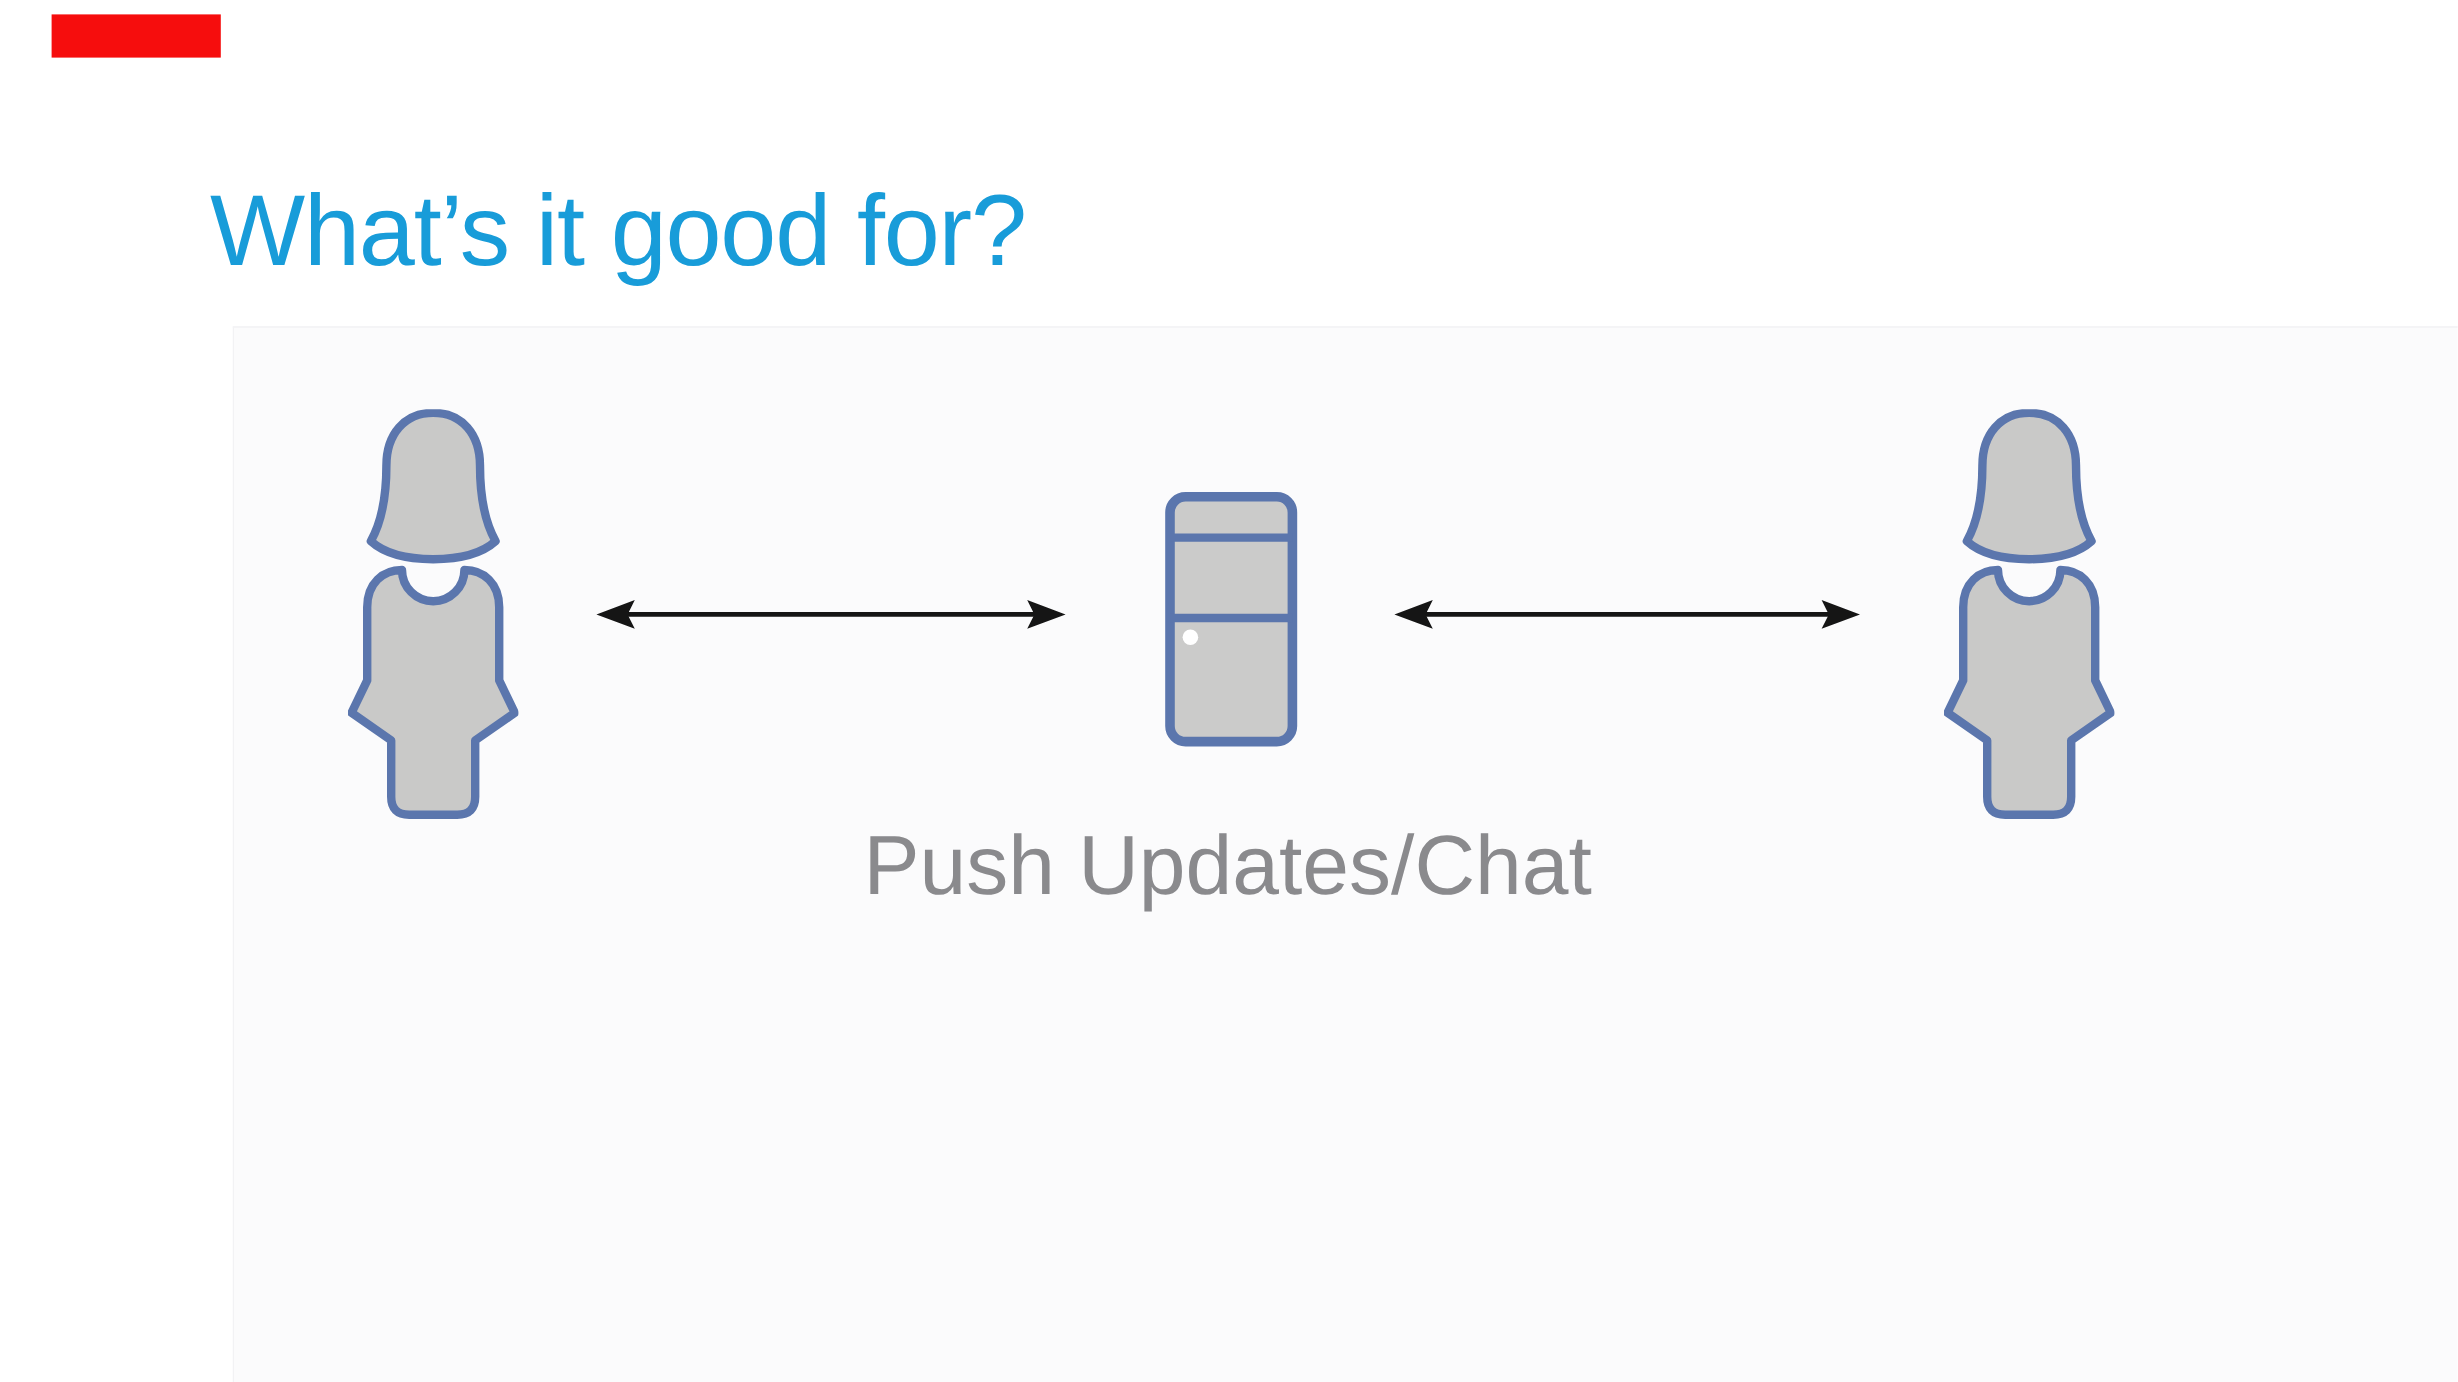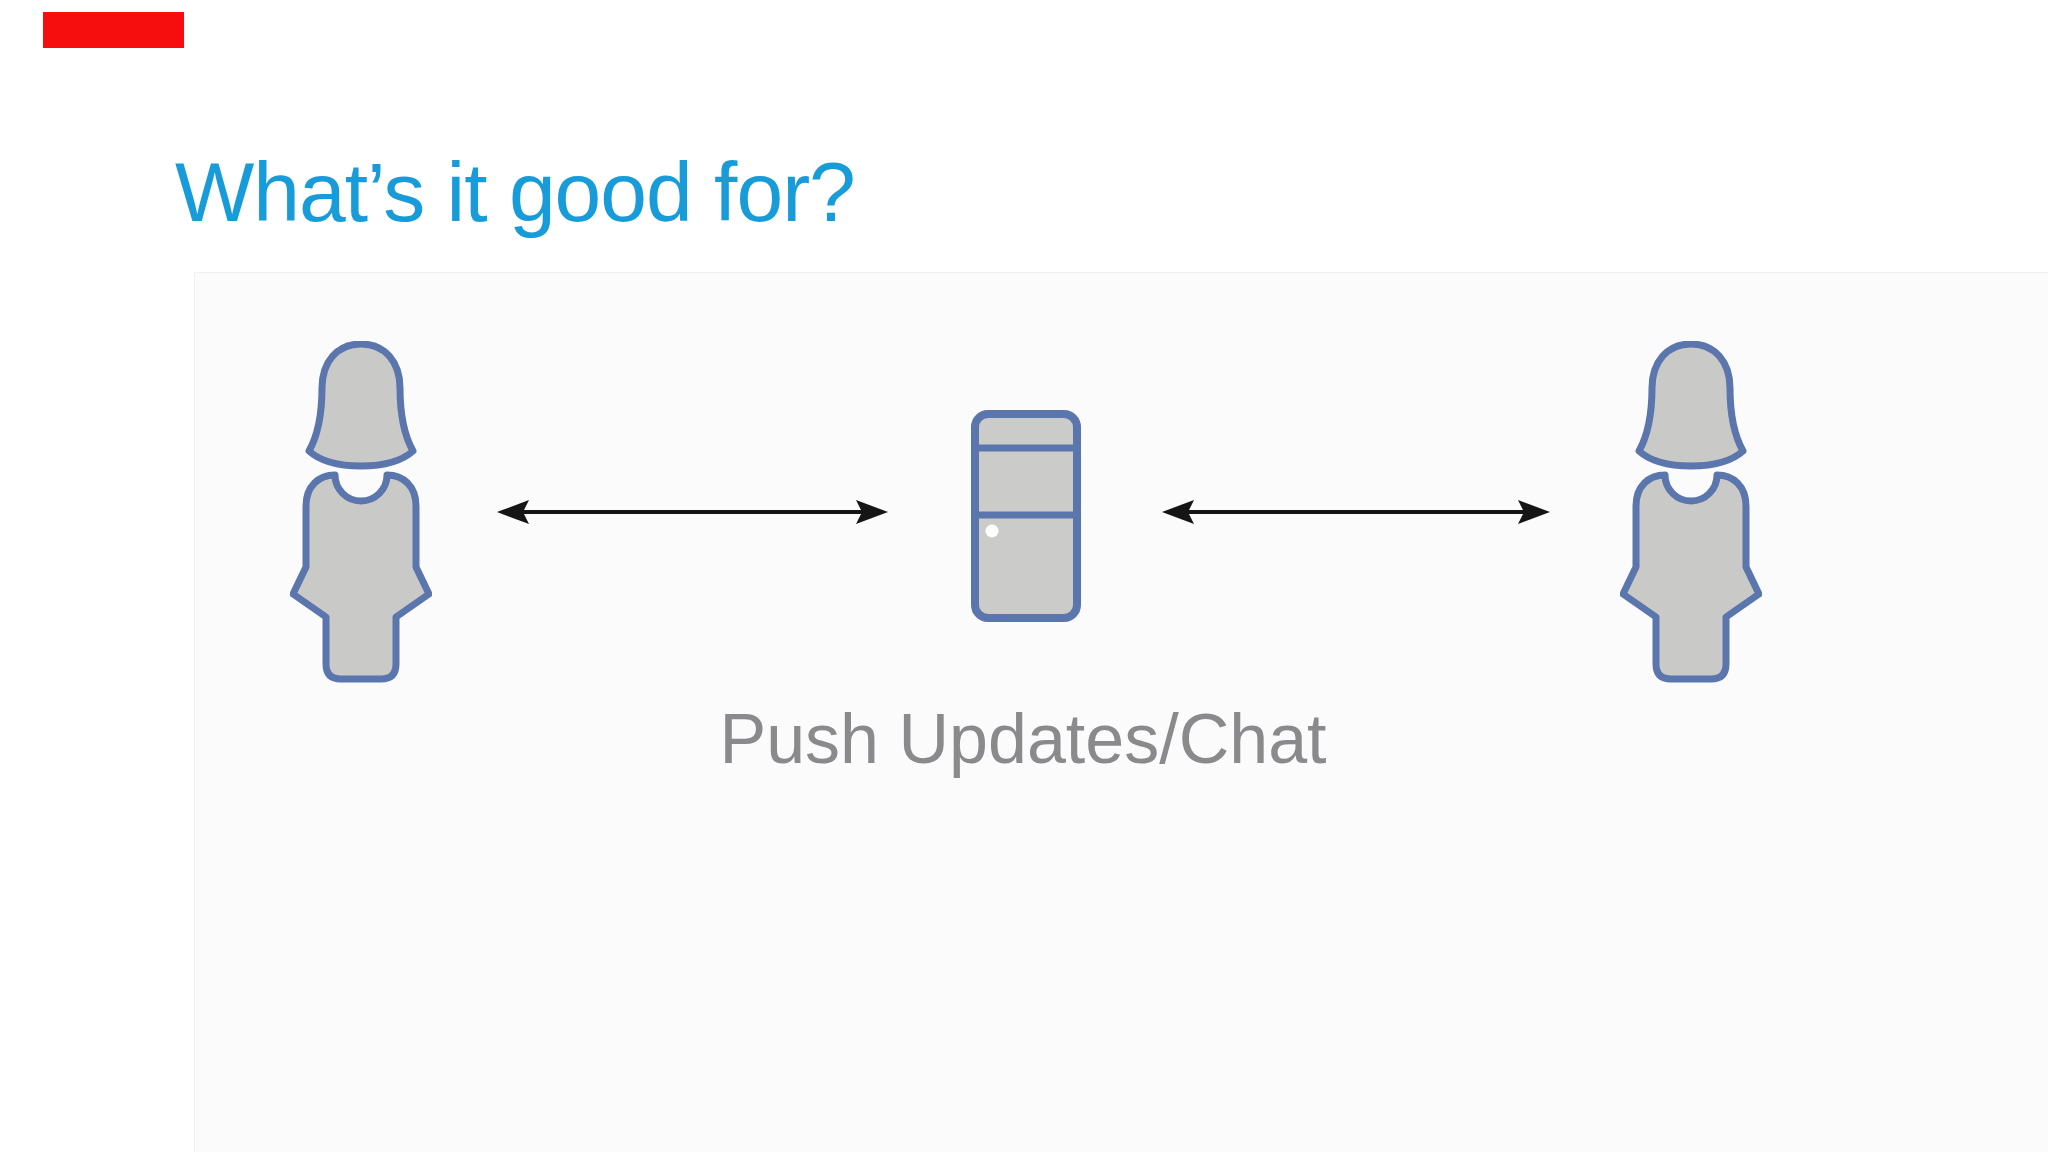--- a/index.html
+++ b/index.html
@@ -75,21 +75,21 @@
     stroke: #151515;
     stroke-width: 4;
   }
   .arrow-head {
     fill: #151515;
     stroke: none;
   }
   .diagram-caption {
     position: absolute;
     left: 1023px;
-    top: 704px;
+    top: 686px;
     transform: translateX(-50%);
     font-size: 70px;
     color: #8a8a8d;
     white-space: nowrap;
     line-height: 1;
   }
 </style>
 </head>
 <body>
 

